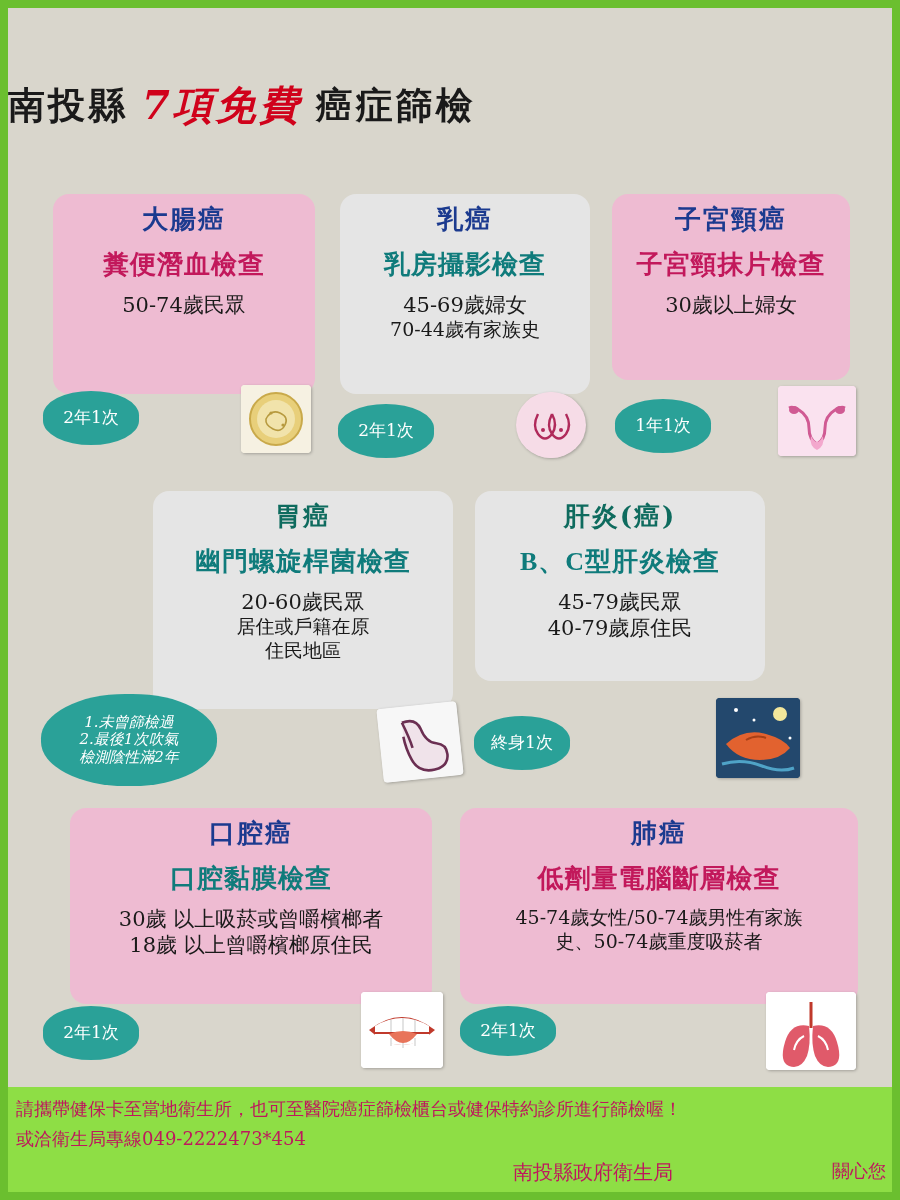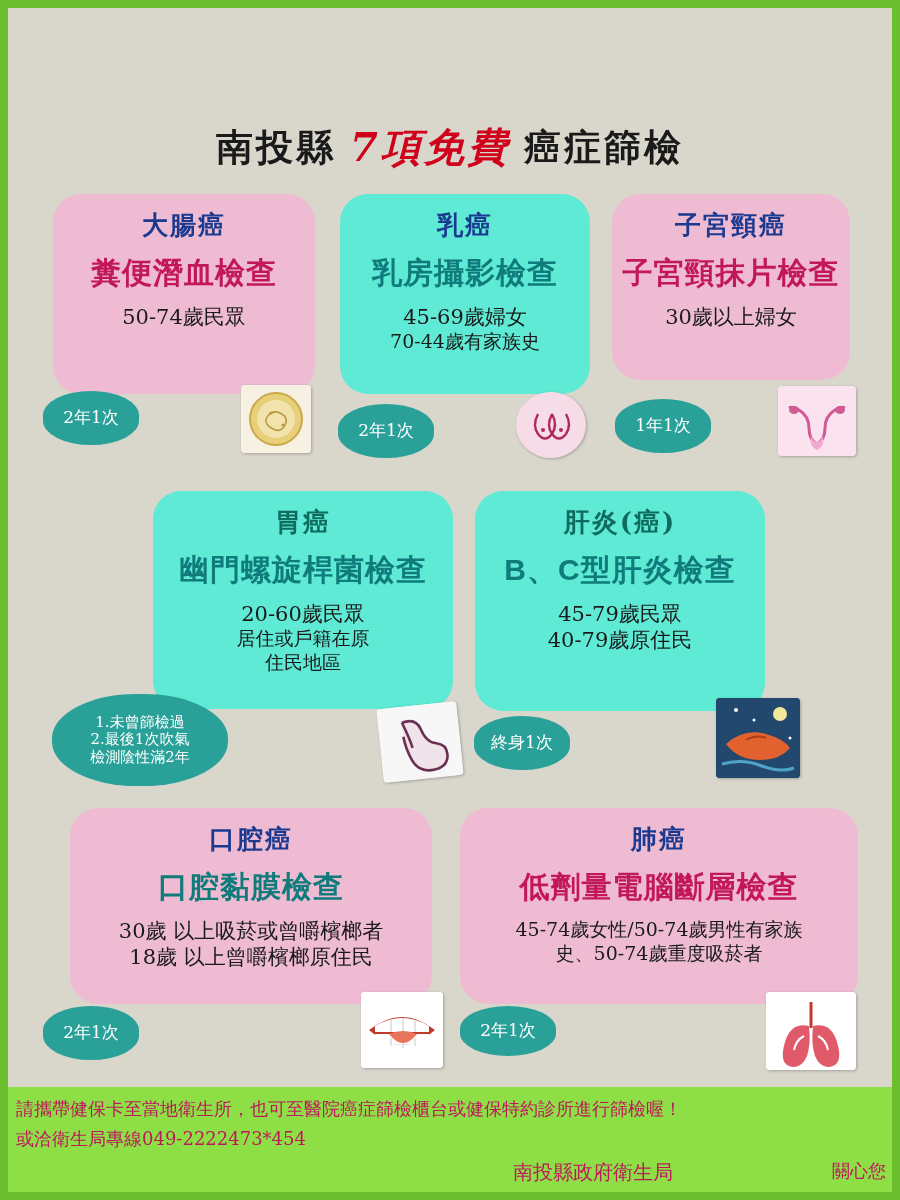--- a/index.html
+++ b/index.html
@@ -14,59 +14,58 @@
     position:absolute;
     left:8px;top:8px;
     width:884px;height:1184px;
     background:#d9d6cc;
     overflow:hidden;
   }
   
   .title{
     position:absolute;
     top:70px;left:0;width:884px;
-    text-align:center;
+    text-align:left;
     white-space:nowrap;
-    margin-top:42px;
   }
   .title span{
     font-family:"DejaVu Serif","Liberation Serif",serif;
     font-size:37px;
     font-weight:bold;
     letter-spacing:3px;
     color:#1a1a1a;
     vertical-align:middle;
   }
   .title .hl{
     color:#d0021b;
     font-size:40px;
     font-style:italic;
     padding:0 14px;
   }
   
   .card{
     position:absolute;
-    border-radius:28px;
+    border-radius:16px;
     box-sizing:border-box;
     text-align:center;
-    padding-top:14px;
+    padding-top:8px;
   }
   .card.pink{background:#eebbd2;}
-  .card.blue{background:#5eead4;}
+  .card.blue{background:#e5e5e5;}
   .c-name{
     font-family:"DejaVu Serif","Liberation Serif",serif;
     font-size:26px;font-weight:bold;
     color:#1b3a8f;
     letter-spacing:2px;
     margin-bottom:10px;
   }
   .c-name.green{color:#0e6b5e;}
   .c-test{
-    font-family:Liberation Sans, sans-serif;
-    font-size:30px;font-weight:bold;
+    font-family:Liberation Serif, serif;
+    font-size:26px;font-weight:bold;
     color:#c2185b;
     letter-spacing:1px;
     margin-bottom:10px;
   }
   .c-test.teal{color:#0f7b7b;}
   .c-line{
     font-family:"DejaVu Serif","Liberation Serif",serif;
     font-size:21px;
     color:#1a1a1a;
     line-height:1.25;
@@ -173,32 +172,32 @@
     </svg>
   </div>
 
   <div class="card blue" style="left:145px;top:483px;width:300px;height:218px;text-align:center;">
     <div class="c-name green">胃癌</div>
     <div class="c-test teal">幽門螺旋桿菌檢查</div>
     <div class="c-line">20-60歲民眾</div>
     <div class="c-line md">居住或戶籍在原</div>
     <div class="c-line md">住民地區</div>
   </div>
-  <div class="bubble multi" style="left:44px;top:686px;width:176px;height:92px;white-space:pre-line;">1.未曾篩檢過
+  <div class="bubble multi" style="left:33px;top:686px;width:176px;height:92px;white-space:pre-line;font-style:italic;">1.未曾篩檢過
 2.最後1次吹氣
 檢測陰性滿2年</div>
   <div class="pic" style="left:372px;top:697px;width:80px;height:74px;background:#f6f6f6;transform:rotate(-6deg);">
     <svg width="80" height="74" viewBox="0 0 80 74">
       <rect width="80" height="74" fill="#f7f7f7"></rect>
       <path d="M24 16 q14 -4 18 8 q4 14 14 16 q10 2 10 12 q0 12 -14 14 q-16 2 -22 -12 q-5 -12 -6 -24" fill="#f0e3ea" stroke="#6b2f52" stroke-width="2.6"></path>
       <path d="M24 16 q6 16 8 26" fill="none" stroke="#6b2f52" stroke-width="2.6"></path>
     </svg>
   </div>
 
-  <div class="card blue" style="left:467px;top:483px;width:290px;height:220px;">
+  <div class="card blue" style="left:467px;top:483px;width:290px;height:190px;">
     <div class="c-name green">肝炎(癌)</div>
     <div class="c-test teal">B、C型肝炎檢查</div>
     <div class="c-line">45-79歲民眾</div>
     <div class="c-line">40-79歲原住民</div>
   </div>
   <div class="bubble" style="left:466px;top:708px;width:96px;height:54px;">終身1次</div>
   <div class="pic" style="left:708px;top:690px;width:84px;height:80px;background:#1e3f63;">
     <svg width="84" height="80" viewBox="0 0 84 80">
       <rect width="84" height="80" fill="#23486d"></rect>
       <circle cx="64" cy="16" r="7" fill="#f3e79b"></circle>

